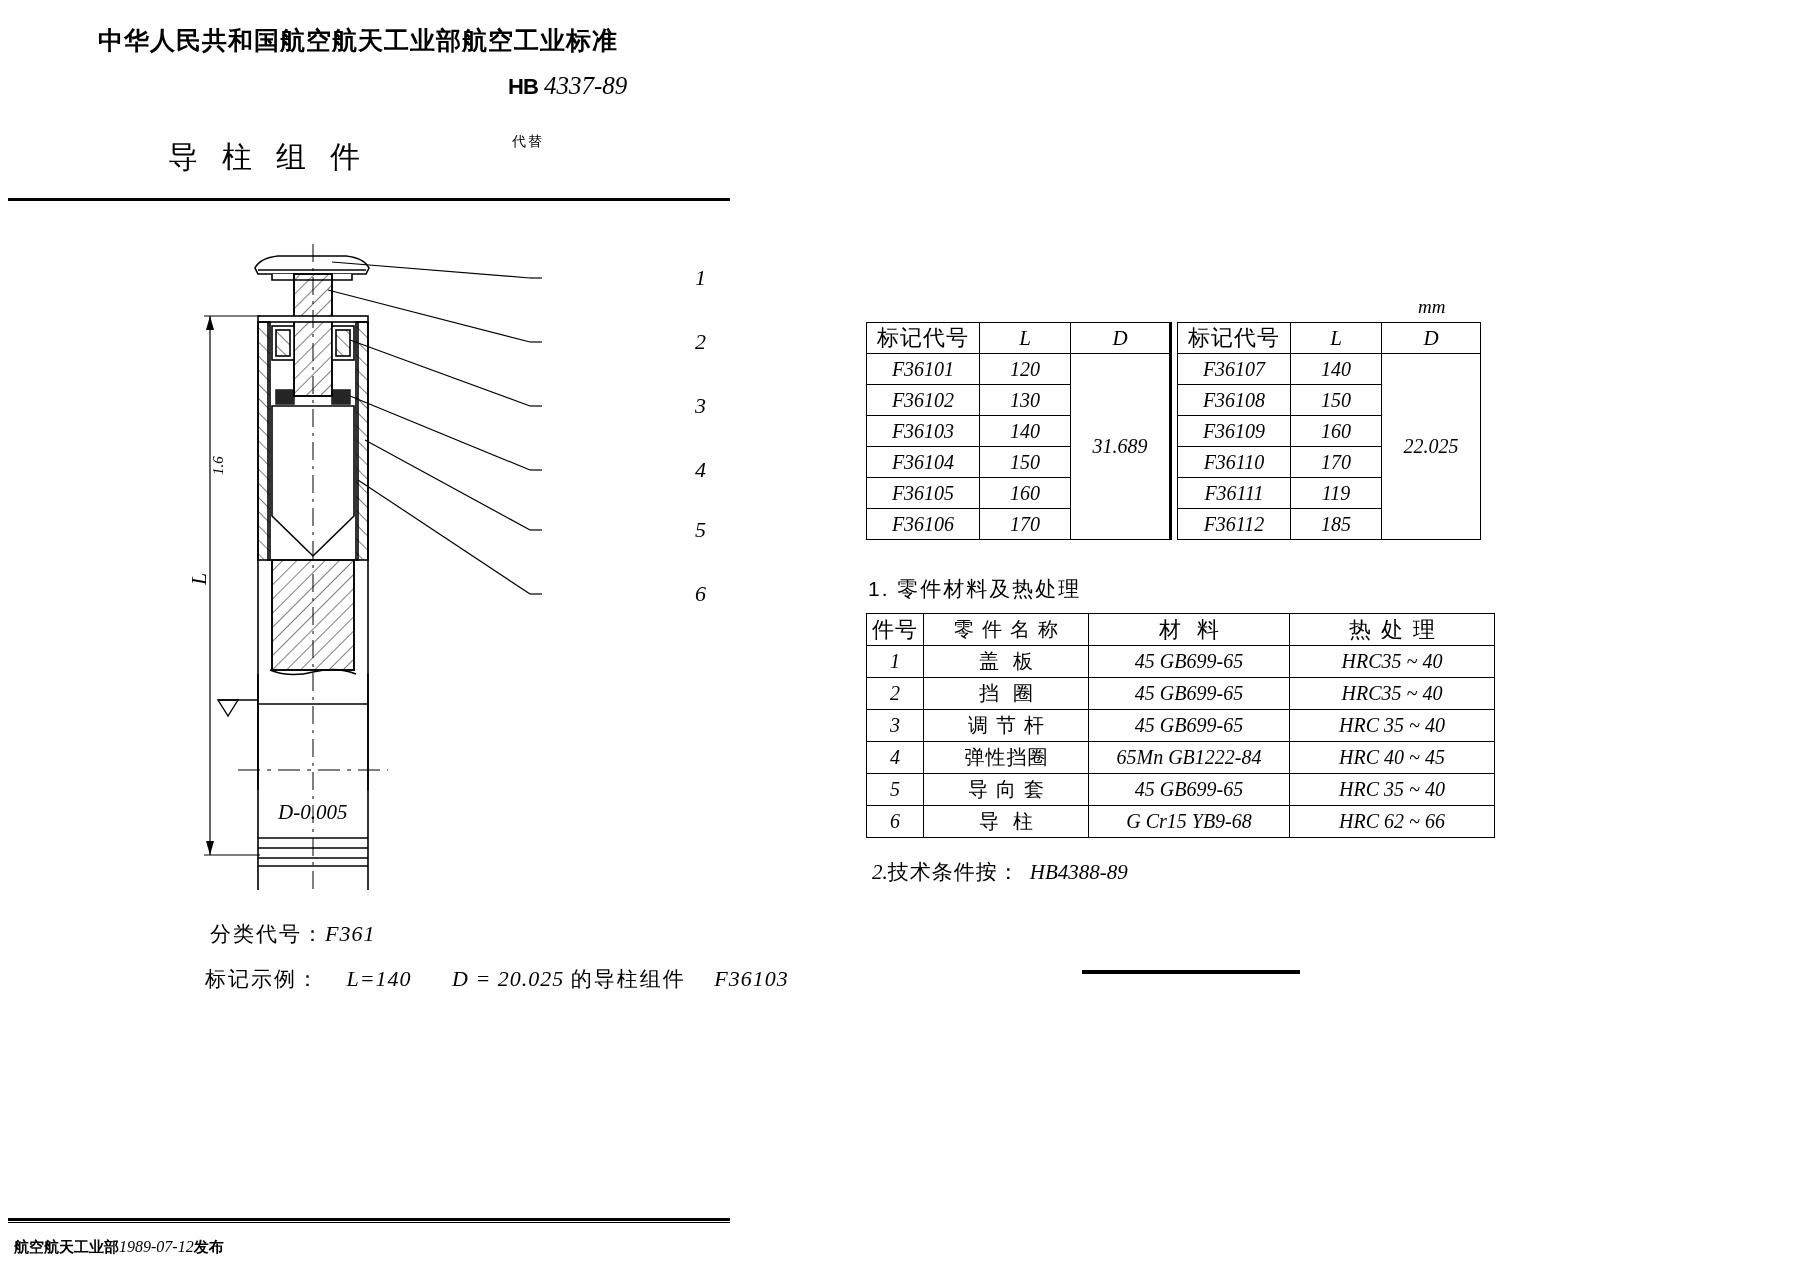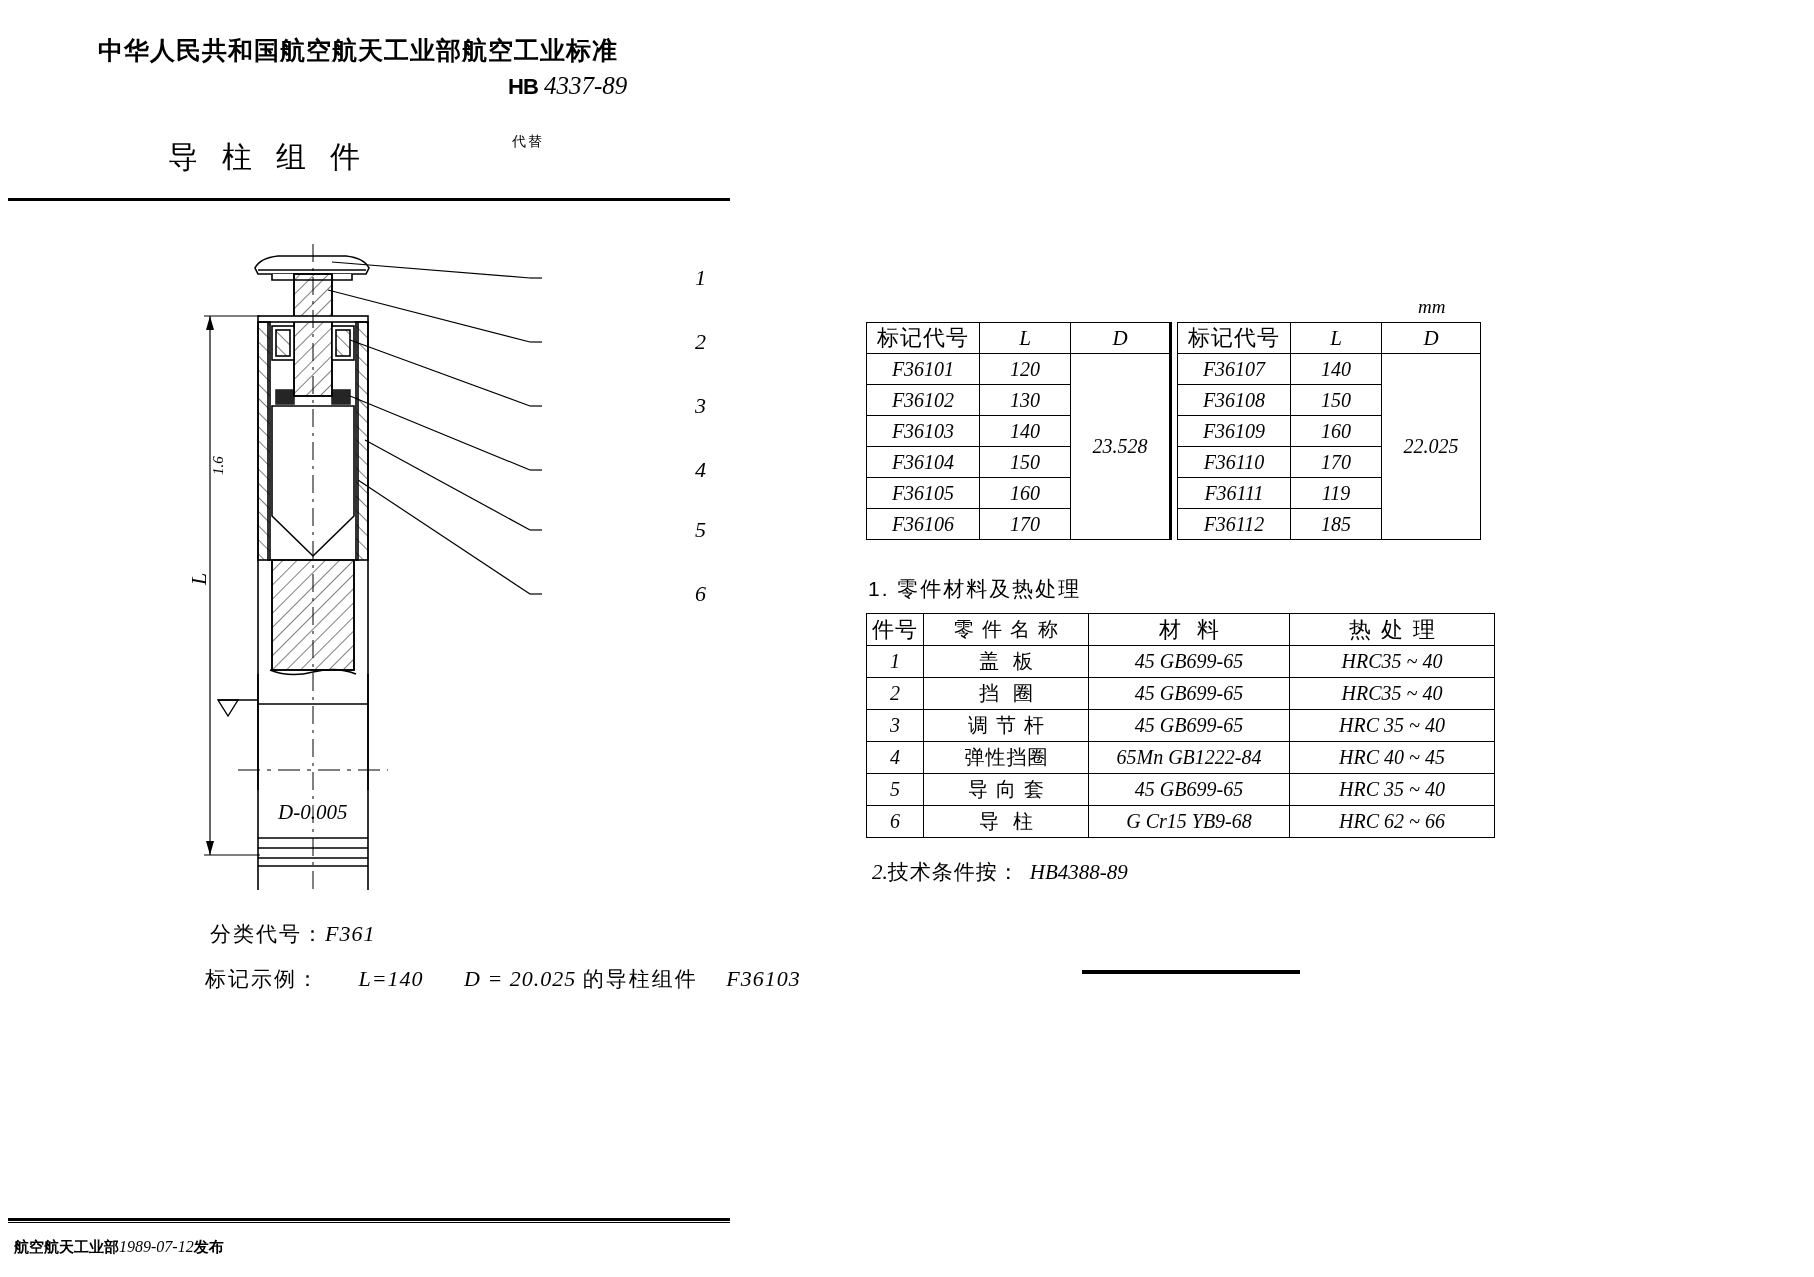--- a/index.html
+++ b/index.html
@@ -1,19 +1,19 @@
 <!DOCTYPE html>
 <html><head>
 <meta charset="utf-8">
 <style>
   html,body{margin:0;padding:0;background:#ffffff;}
   body{width:1814px;height:1277px;position:relative;font-family:"Liberation Serif",serif;color:#000;overflow:hidden;}
   .pg{position:absolute;left:0;top:0;width:1814px;height:1277px;}
   
-  .hdr-title{position:absolute;left:98px;top:34px;font-family:"Liberation Sans",sans-serif;font-weight:bold;font-size:25px;letter-spacing:1px;white-space:nowrap;}
+  .hdr-title{position:absolute;left:98px;top:24px;font-family:"Liberation Sans",sans-serif;font-weight:bold;font-size:25px;letter-spacing:1px;white-space:nowrap;}
   .std-no{position:absolute;left:508px;top:72px;font-size:25px;white-space:nowrap;font-family:"Liberation Serif",serif;font-style:italic;}
   .std-no b{font-style:normal;font-family:"Liberation Sans",sans-serif;font-size:22px;letter-spacing:-1px;}
   .doc-name{position:absolute;left:168px;top:113px;font-size:30px;letter-spacing:24px;font-family:"Liberation Sans",sans-serif;white-space:nowrap;margin-top:24px;}
   .replaces{position:absolute;left:512px;top:133px;font-size:14px;letter-spacing:2px;white-space:nowrap;}
   .rule-top{position:absolute;left:8px;top:198px;width:722px;height:3px;background:#000;}
   .rule-bot{position:absolute;left:8px;top:1218px;width:722px;height:3px;background:#000;}
   .rule-bot2{position:absolute;left:8px;top:1222px;width:722px;height:1px;background:#000;}
   
   .foot-left{position:absolute;left:14px;top:1238px;font-size:16px;white-space:nowrap;font-style:italic;}
   .foot-left b{font-style:normal;font-family:"Liberation Sans",sans-serif;font-size:15px;}
@@ -165,21 +165,21 @@
 
   <div style="position:absolute;left:186px;top:585px;font-size:22px;font-style:italic;transform:rotate(-90deg);transform-origin:left top;">L</div>
   <div style="position:absolute;left:210px;top:475px;font-size:15px;font-style:italic;transform:rotate(-90deg);transform-origin:left top;">1.6</div>
   <div style="position:absolute;left:278px;top:800px;font-size:21px;font-style:italic;white-space:nowrap;">D-0.005</div>
 
   <div class="cls-code">
     <span class="cn">分类代号：</span><span>F361</span>
   </div>
   <div class="mark-ex">
     <span class="cn">标记示例：</span>
-    <span style="margin-left:32px">L=140</span>
+    <span style="margin-left:20px">L=140</span>
     <span style="margin-left:34px">D = 20.025</span>
     <span class="cn">的导柱组件</span>
     <span style="margin-left:22px">F36103</span>
   </div>
 
   <div class="mm">mm</div>
 
   <table class="t" id="dim-table">
     <tbody>
         <tr>
@@ -187,21 +187,21 @@
       <th class="c-l hdr-ital">L</th>
       <th class="c-d hdr-ital">D</th>
       <td class="gap"></td>
       <th class="c-code hdr-cell">标记代号</th>
       <th class="c-l hdr-ital">L</th>
       <th class="c-d hdr-ital">D</th>
     </tr>
     <tr>
       <td>F36101</td>
       <td>120</td>
-      <td rowspan="6">23.528</td>
+      <td rowspan="6">31.689</td>
       <td class="gap"></td>
       <td>F36107</td>
       <td>140</td>
       <td rowspan="6">22.025</td>
     </tr>
     <tr>
       <td>F36102</td>
       <td>130</td>
       <td class="gap"></td>
       <td>F36108</td>

